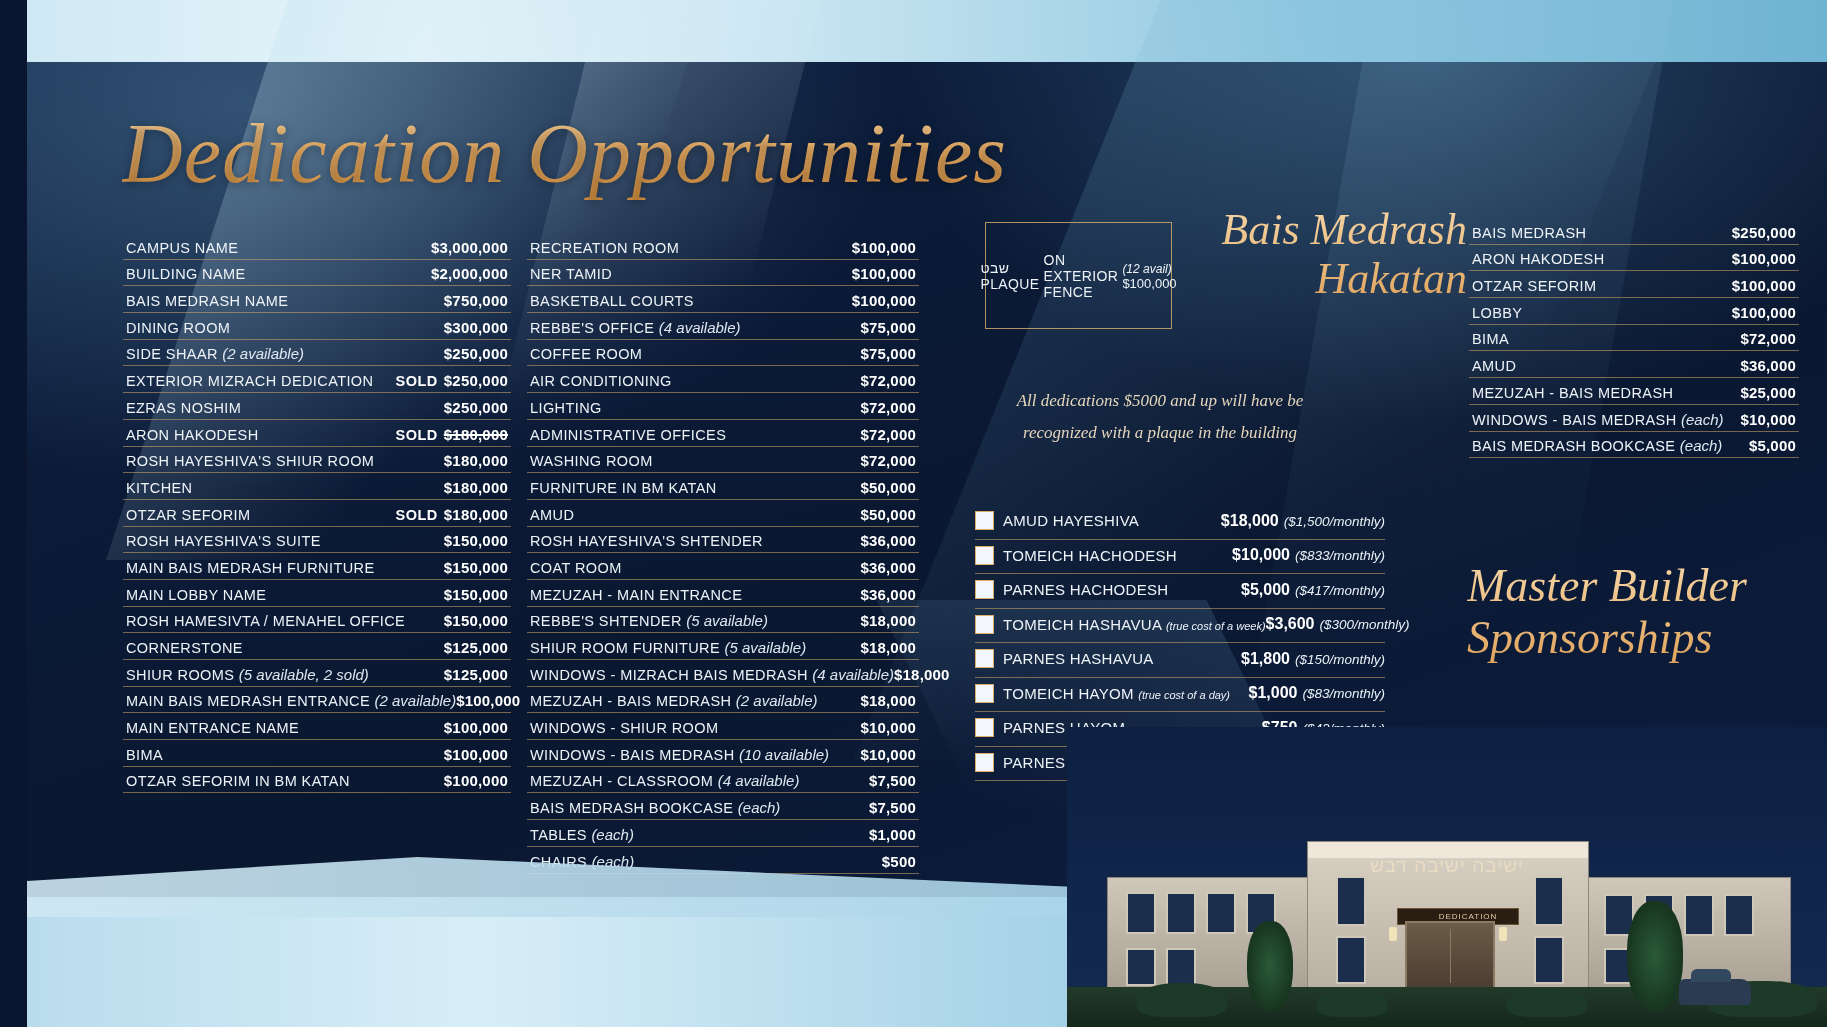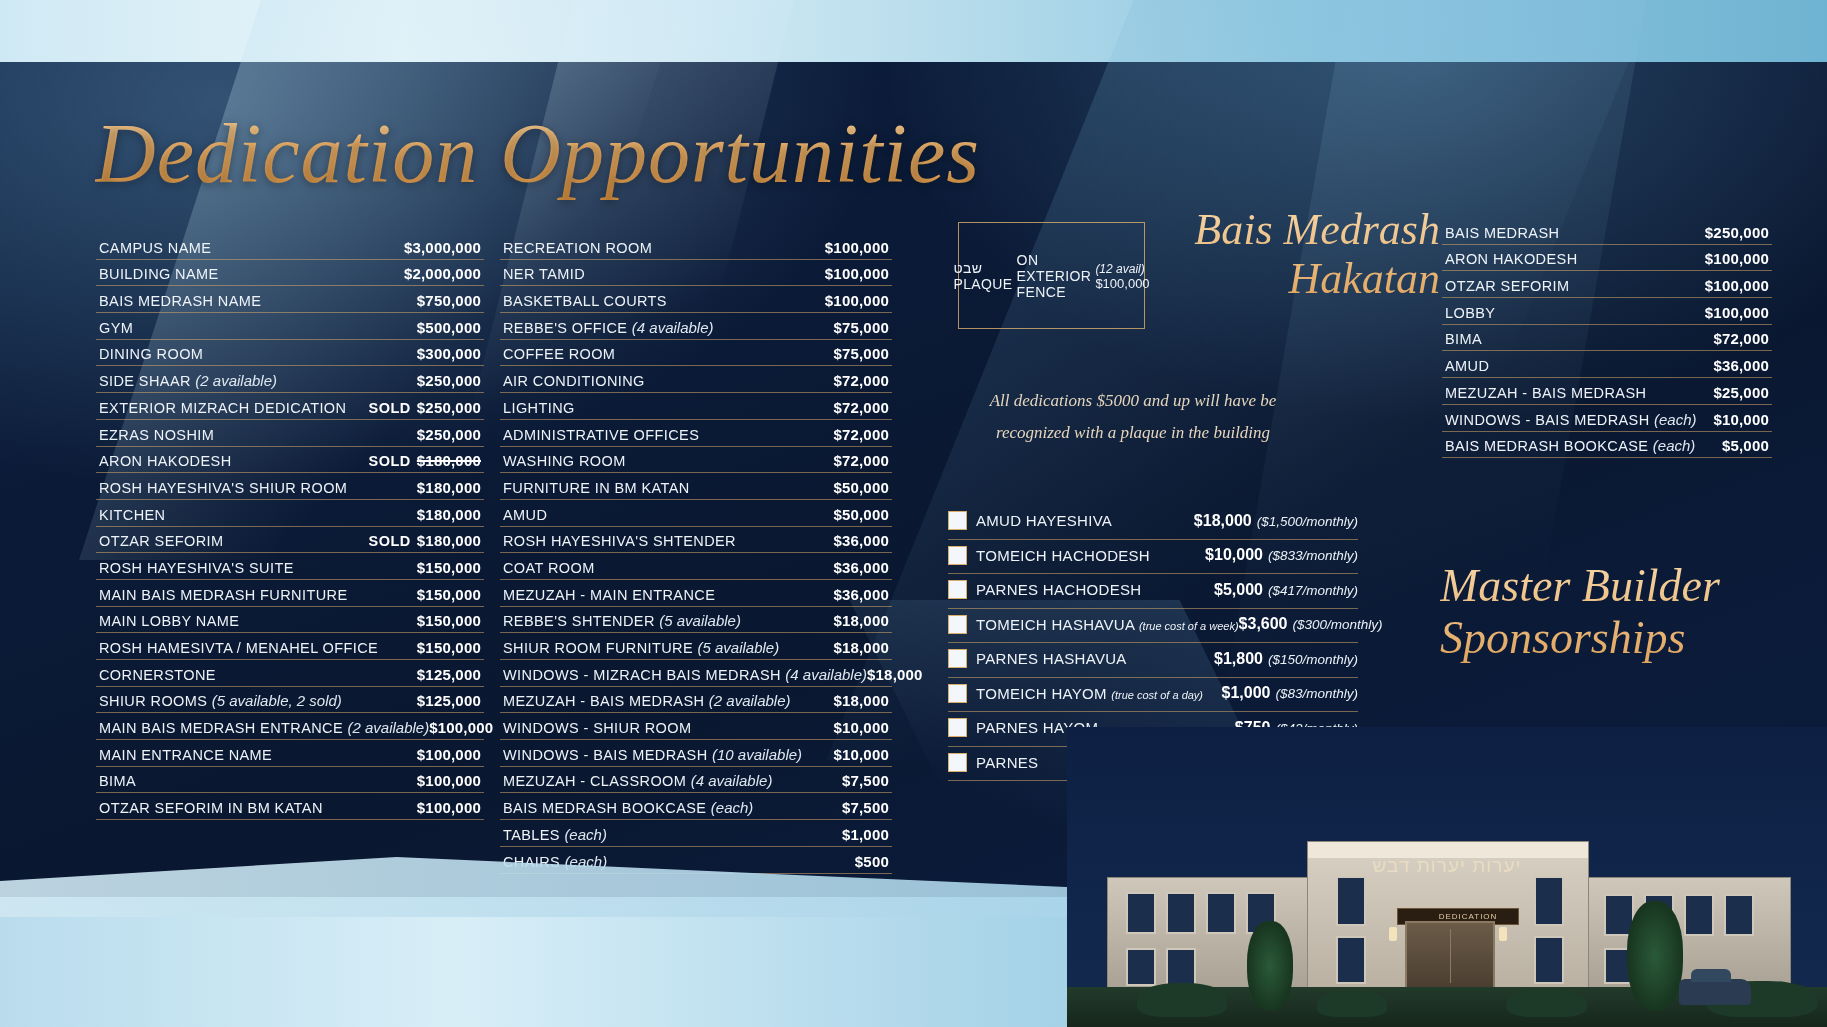--- a/index.html
+++ b/index.html
@@ -10,20 +10,21 @@
     overflow:hidden;
     position:relative;
   }
   #page{
     position:absolute;inset:0;
     background:
       radial-gradient(1200px 700px at 12% 10%, rgba(140,200,235,.30), rgba(140,200,235,0) 55%),
       radial-gradient(900px 600px at 78% 6%, rgba(110,180,220,.28), rgba(110,180,220,0) 60%),
       linear-gradient(160deg,#0d2245 0%,#0b1b38 28%,#0a1730 55%,#0b1c3b 80%,#0a1a36 100%);
     overflow:hidden;
+    margin-left:27px;
   }
   
   .band-top{
     position:absolute;left:0;top:0;width:100%;height:62px;
     background:linear-gradient(90deg,#cfe9f4 0%,#e8f5fa 22%,#bfe0ee 48%,#8fc8e0 72%,#6fb3d2 100%);
   }
   .band-bottom{
     position:absolute;left:0;bottom:0;width:100%;height:130px;
     background:linear-gradient(90deg,#b9dced 0%,#d8eef7 25%,#a9d4e8 55%,#7fbddb 100%);
   }
@@ -195,24 +196,20 @@
       </div>
       <div class="row">
         <div class="lbl"><span>BUILDING NAME</span></div>
         <div class="amt"><span class="">$2,000,000</span></div>
       </div>
       <div class="row">
         <div class="lbl"><span>BAIS MEDRASH NAME</span></div>
         <div class="amt"><span class="">$750,000</span></div>
       </div>
       <div class="row">
-        <div class="lbl"><span>GYM</span></div>
-        <div class="amt"><span class="">$500,000</span></div>
-      </div>
-      <div class="row">
         <div class="lbl"><span>DINING ROOM</span></div>
         <div class="amt"><span class="">$300,000</span></div>
       </div>
       <div class="row">
         <div class="lbl"><span>SIDE SHAAR</span> <span class="note">(2 available)</span></div>
         <div class="amt"><span class="">$250,000</span></div>
       </div>
       <div class="row">
         <div class="lbl"><span>EXTERIOR MIZRACH DEDICATION</span></div>
         <div class="amt"><span class="sold">SOLD</span><span class="">$250,000</span></div>
@@ -499,21 +496,21 @@
       <div class="win" style="left:144px;bottom:60px;width:26px;height:38px;"></div>
       <div class="win" style="left:24px;bottom:12px;width:26px;height:32px;"></div>
       <div class="win" style="left:64px;bottom:12px;width:26px;height:32px;"></div>
     </div>
     <div class="bldg-main">
       <div class="win" style="left:28px;bottom:66px;width:26px;height:46px;"></div>
       <div class="win" style="left:226px;bottom:66px;width:26px;height:46px;"></div>
       <div class="win" style="left:28px;bottom:8px;width:26px;height:44px;"></div>
       <div class="win" style="left:226px;bottom:8px;width:26px;height:44px;"></div>
     </div>
-    <div class="heb">יערות יערות דבש</div>
+    <div class="heb">ישיבה ישיבה דבש</div>
     <div class="ded-plaque">DEDICATION</div>
     <div class="door"></div>
     <div class="lamp" style="left:322px;bottom:86px;"></div>
     <div class="lamp" style="left:432px;bottom:86px;"></div>
     <div class="ground"></div>
     <div class="tree" style="left:180px;"></div>
     <div class="tree" style="left:560px;height:110px;width:56px;"></div>
     <div class="bush" style="left:70px;width:90px;height:34px;"></div>
     <div class="bush" style="left:250px;width:70px;height:26px;"></div>
     <div class="bush" style="left:440px;width:80px;height:28px;"></div>

